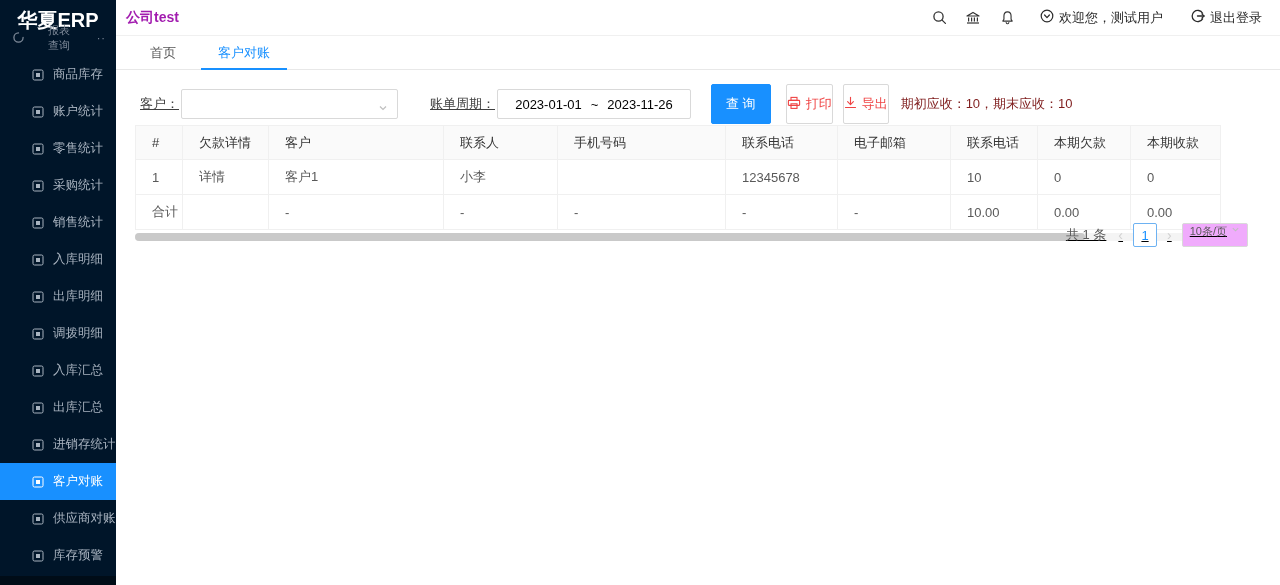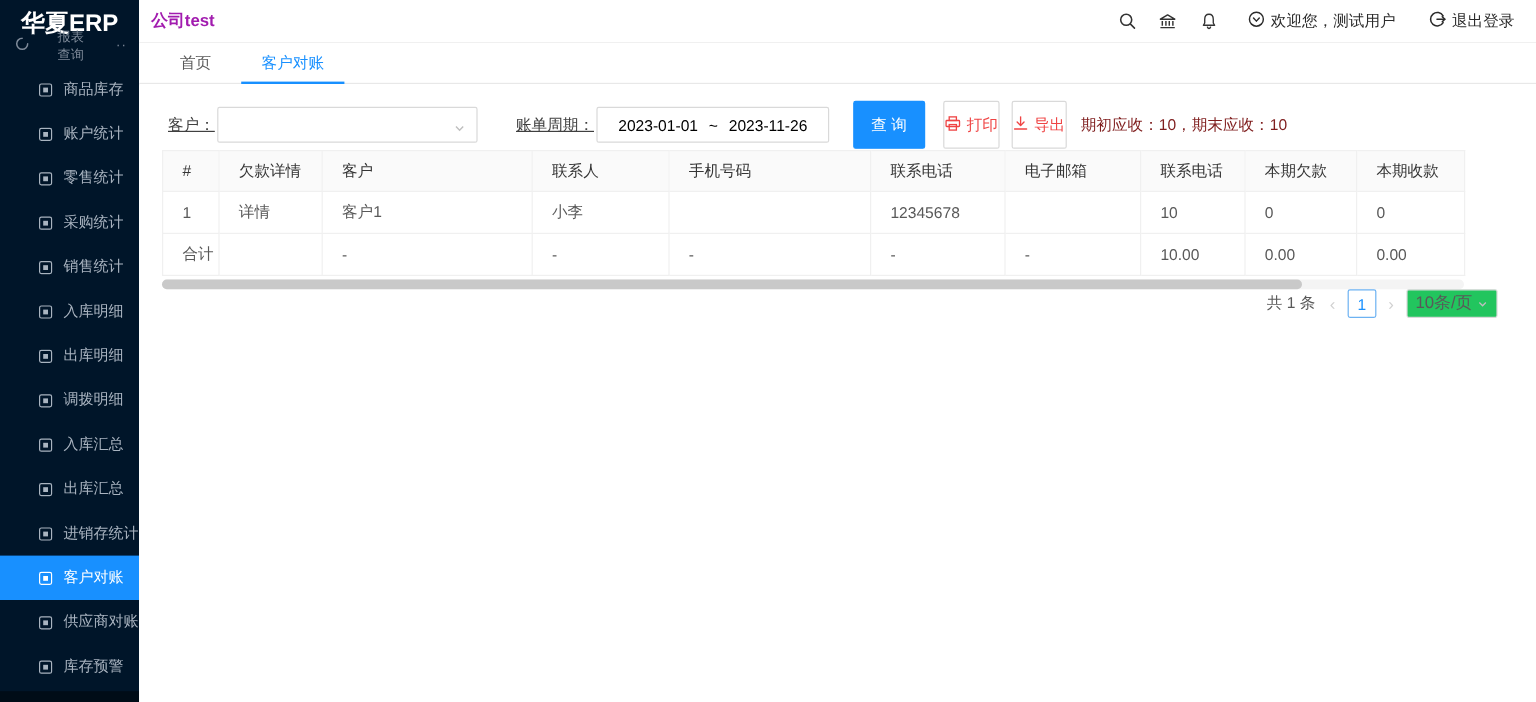--- a/index.html
+++ b/index.html
@@ -64,27 +64,27 @@
   .grid th, .grid td { border:1px solid #f0f0f0; padding:0 16px; font-size:13px; text-align:left;
                        overflow:hidden; white-space:nowrap; }
   .grid th { height:34px; background:#fafafa; color:#353535; font-weight:normal; }
   .grid td { height:35px; color:#595959; }
   .detail-link { cursor:pointer; }
 
   .hscroll { position:absolute; top:162px; left:19px; width:1085px; height:8px; background:#f4f4f4; border-radius:4px; }
   .hscroll-thumb { width:950px; height:8px; background:#c9c9c9; border-radius:4px; cursor:pointer; }
 
   
-  .pagination { position:absolute; top:169px; right:32px; height:26px; display:flex; align-items:center; gap:8px; }
+  .pagination { position:absolute; top:151px; right:32px; height:26px; display:flex; align-items:center; gap:8px;text-decoration:underline; }
   .pg-total { font-size:13px; color:#595959; margin-right:2px; }
   .pg-arrow { font-size:14px; color:#d1d1d1; cursor:pointer; padding:0 2px; }
   .pg-page { width:24px; height:24px; border:1px solid #6db2f2; border-radius:2px; color:#1890ff; font-size:13px;
              display:flex; align-items:center; justify-content:center; background:#fff; cursor:pointer; }
-  .pg-size { height:24px; border:1px solid #d9d9d9; border-radius:2px; padding:0 7px; font-size:14px; color:#595959;
-             display:flex; align-items:center; gap:4px; background:#22c55e; cursor:pointer; }
+  .pg-size { height:24px; border:1px solid #d9d9d9; border-radius:2px; padding:0 7px; font-size:11px; color:#595959;
+             display:flex; gap:4px; background:#f0abfc; cursor:pointer; }
   .pg-size .chev { color:#bfbfbf; }
 </style>
 </head>
 <body>
 
 <div class="app">
 
   <div class="sidebar">
     <div class="logo">华夏ERP</div>
     <div class="group-row">

